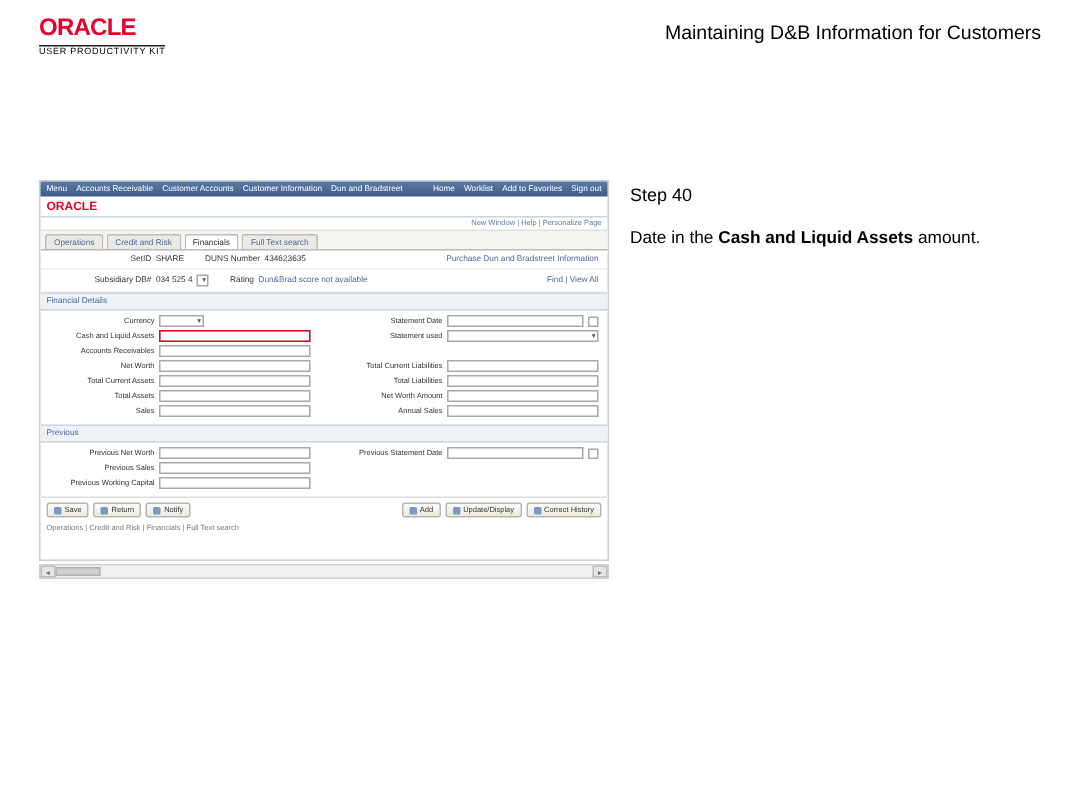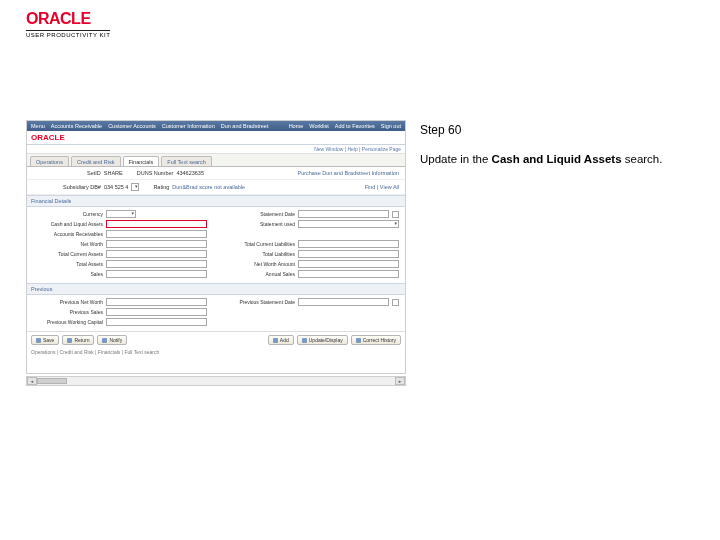--- a/index.html
+++ b/index.html
@@ -210,20 +210,21 @@
   .sb-thumb { width:30px;height:6px;background:#cfcfcf;border:1px solid #b3b3b3; }
 </style>
 </head>
 <body>
 
 <div class="header">
   <div class="logo-block">
     <div class="oracle-logo">ORACLE</div>
     <div class="oracle-sub">USER PRODUCTIVITY KIT</div>
   </div>
+  <div class="page-title">Maintaining D&amp;B Information for Customers</div>
 </div>
 
 <div class="main">
   <div class="screenshot-col">
 
     <div class="app">
       <div class="app-top">
         <div class="app-top-left">
           <span>Menu</span>
           <span>Accounts Receivable</span>
@@ -397,18 +398,18 @@
 
     <div class="scrollbar-h">
       <span class="sb-btn">◂</span>
       <span class="sb-thumb"></span>
       <span style="flex:1"></span>
       <span class="sb-btn">▸</span>
     </div>
   </div>
 
   <div class="instruct-col">
-    <div class="step-label">Step 60</div>
+    <div class="step-label">Step 40</div>
     <p class="instr-p">
-      <span>Update in the </span><span class="bold">Cash and Liquid Assets</span><span> search.</span>
+      <span>Date in the </span><span class="bold">Cash and Liquid Assets</span><span> amount.</span>
     </p>
   </div>
 </div>
 
 </body></html>

